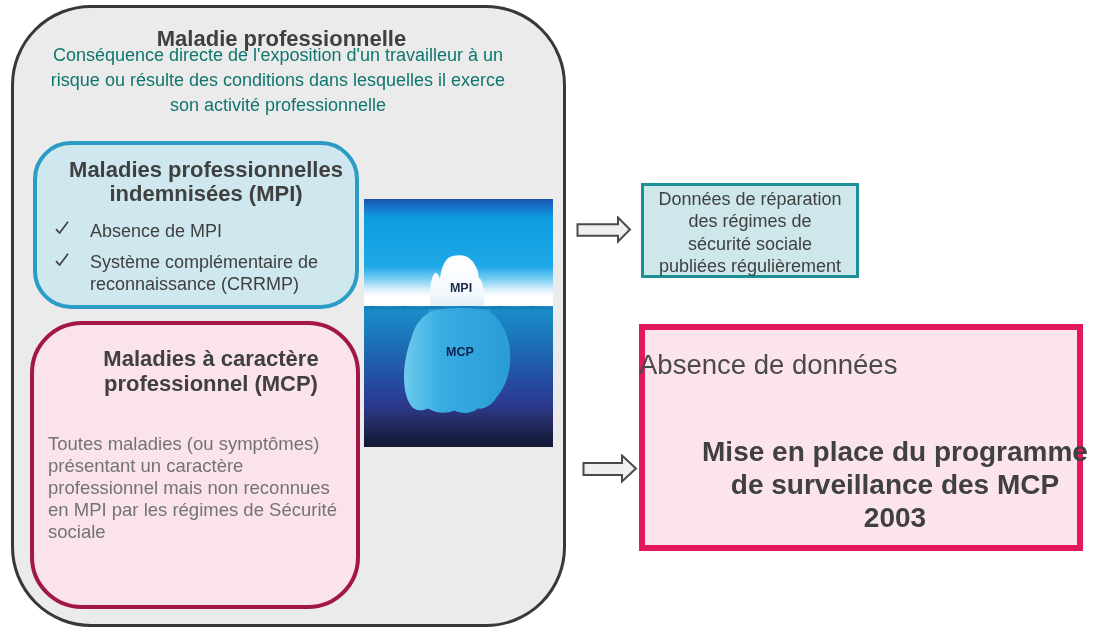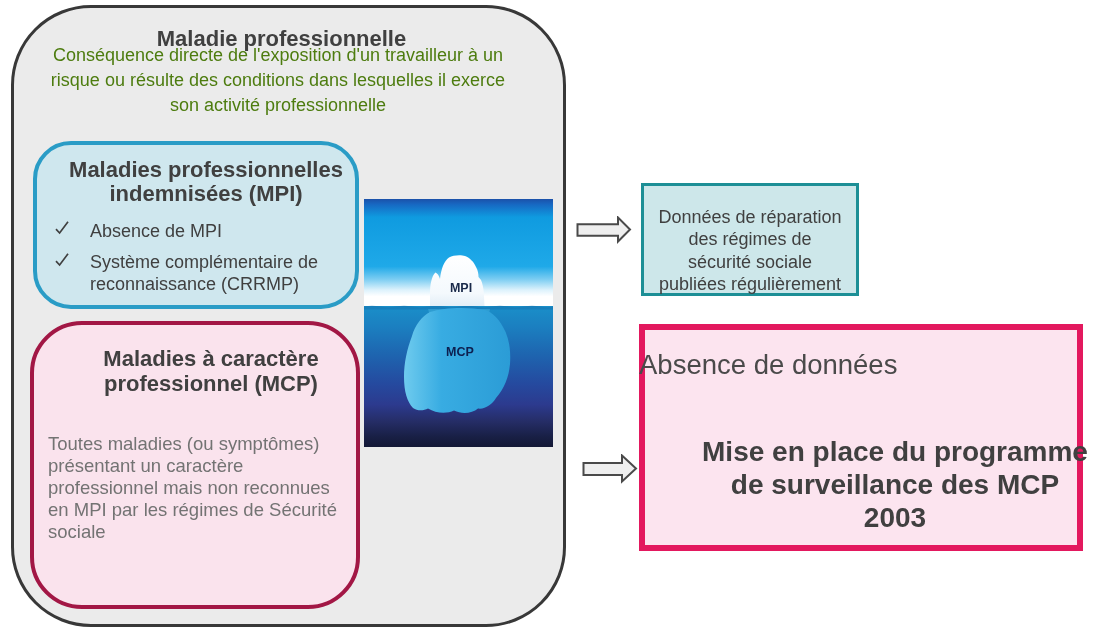--- a/index.html
+++ b/index.html
@@ -1,27 +1,27 @@
 <!DOCTYPE html>
 <html><head>
 <meta charset="utf-8">
 <style>
   html,body{margin:0;padding:0;}
   body{width:1093px;height:632px;background:#ffffff;font-family:"Liberation Sans",sans-serif;color:#404040;position:relative;overflow:hidden;}
   .abs{position:absolute;}
   .outer{left:11px;top:5px;width:549px;height:616px;border:3px solid #383838;border-radius:80px;background:#ebebeb;}
   .title{left:4px;top:26px;width:555px;text-align:center;font-size:22px;line-height:26px;font-weight:bold;color:#404040;}
-  .para{left:28px;top:43px;width:500px;text-align:center;font-size:18px;line-height:25px;color:#4d7c0f;}
+  .para{left:28px;top:43px;width:500px;text-align:center;font-size:18px;line-height:25px;color:#0f766e;}
   .mpi{left:33px;top:141px;width:318px;height:160px;background:#cfe7ee;border:4px solid #2a9cc6;border-radius:38px;}
   .mpititle{left:33px;top:158px;width:346px;text-align:center;font-weight:bold;font-size:22px;line-height:24px;color:#404040;}
   .item{font-size:18px;line-height:22px;color:#404040;}
   .mcp{left:30px;top:321px;width:322px;height:280px;background:#fae3ed;border:4px solid #a21745;border-radius:52px;}
   .mcptitle{left:30px;top:346px;width:330px;text-align:center;font-weight:bold;font-size:22px;line-height:25px;color:#404040;margin-left:16px;}
   .mcpbody{left:48px;top:433px;width:300px;font-size:18.5px;line-height:22px;color:#737373;}
-  .tealbox{left:641px;top:183px;width:212px;height:87px;padding-top:20px;background:#cde7ea;border:3px solid #1d8f96;text-align:center;font-size:18px;line-height:22.3px;color:#404040;}
+  .tealbox{left:641px;top:183px;width:212px;height:87px;padding-top:2px;background:#cde7ea;border:3px solid #1d8f96;text-align:center;font-size:18px;line-height:22.3px;color:#404040;}
   .absbox{left:639px;top:324px;width:432px;height:215px;background:#fce4ef;border:6px solid #e3185e;}
   .abs1{left:639px;top:351px;width:444px;font-size:27.5px;line-height:28px;color:#4a4a4a;}
   .abs2{left:673px;top:435px;width:444px;text-align:center;font-size:28px;font-weight:bold;line-height:33px;color:#404040;}
 </style>
 </head>
 <body>
   <div class="abs outer"></div>
   <div class="abs title">Maladie professionnelle</div>
   <div class="abs para">Conséquence directe de l'exposition d'un travailleur à un<br>risque ou résulte des conditions dans lesquelles il exerce<br>son activité professionnelle</div>
 

